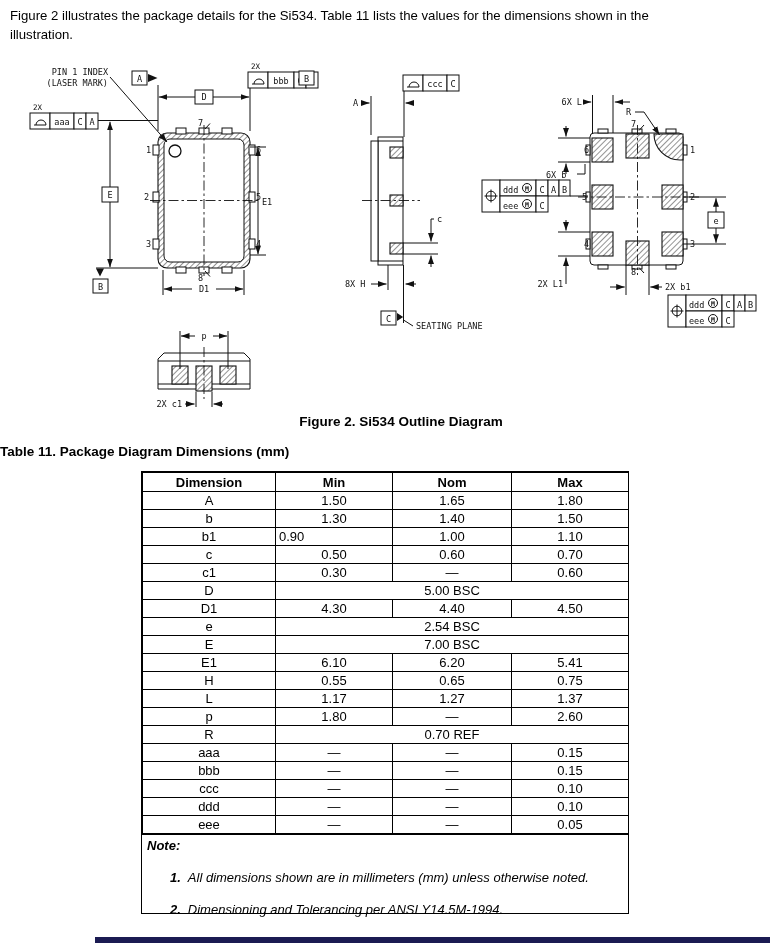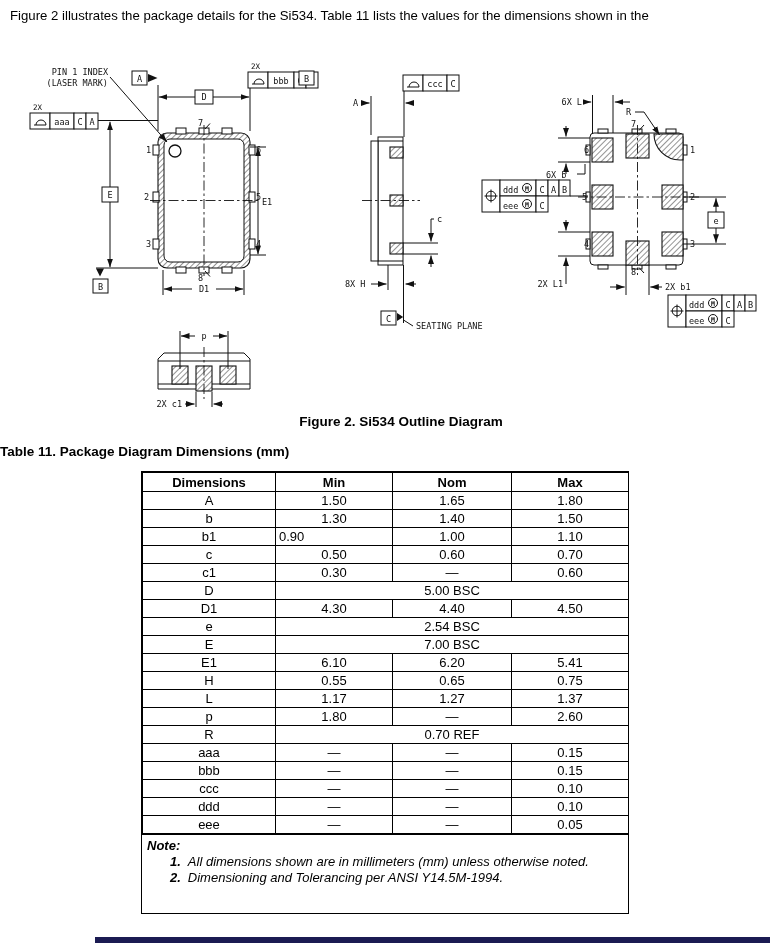--- a/index.html
+++ b/index.html
@@ -22,29 +22,30 @@
   .tabtitle{position:absolute;top:444px;left:0;width:770px;text-align:left;
           font-weight:bold;font-size:13.5px;}
   .twrap{position:absolute;left:141px;top:471px;width:486px;border:1.6px solid #000;background:#fff;}
   table.dims{width:100%;border-collapse:collapse;table-layout:fixed;font-size:13px;}
   table.dims th,table.dims td{border:1px solid #000;text-align:center;height:17px;padding:0 2px;
           overflow:hidden;white-space:nowrap;}
   table.dims th{font-weight:bold;height:18px;}
   table.dims td.al{text-align:left;padding-left:3px;}
   .notes{border-top:1px solid #000;padding:3px 5px 0;font-size:13px;height:79px;box-sizing:border-box;font-style:italic;}
   .note-label{font-weight:bold;}
-  .note-item{padding-left:23px;margin-top:1px;}
+  .note-item{padding-left:23px;margin-top:17px;}
   .nnum{font-weight:bold;padding-right:7px;}
   .bottombar{position:absolute;left:95px;top:937px;width:675px;height:6px;background:#1b1b52;}
 </style>
 </head>
 <body>
 
 <div class="intro">
   <span>Figure 2 illustrates the package details for the Si534. Table 11 lists the values for the dimensions shown in the</span>
+  <span>illustration.</span>
 </div>
 
 <svg class="diagram" width="770" height="365" viewBox="0 0 770 365">
   <defs>
     <pattern id="hatch" width="4" height="4" patternUnits="userSpaceOnUse" patternTransform="rotate(45)">
       <rect width="4" height="4" fill="#fff"></rect>
       <line x1="0" y1="0" x2="0" y2="4" stroke="#3a3a3a" stroke-width="1.1"></line>
     </pattern>
     <marker id="arw" viewBox="0 0 10 10" refX="10" refY="5" markerWidth="8.5" markerHeight="8.5" orient="auto" markerUnits="userSpaceOnUse">
       <path d="M0,1.5 L10,5 L0,8.5 Z" fill="#111"></path>
@@ -354,21 +355,21 @@
 <div class="twrap">
   <table class="dims">
     <colgroup>
         <col style="width:133px">
         <col style="width:117px">
         <col style="width:119px">
         <col style="width:117px">
       </colgroup>
     <thead>
       <tr>
-        <th>Dimensions</th>
+        <th>Dimension</th>
         <th>Min</th>
         <th>Nom</th>
         <th>Max</th>
       </tr>
     </thead>
     <tbody>
         <tr>
           <td>A</td>
           <td>1.50</td>
           <td>1.65</td>

